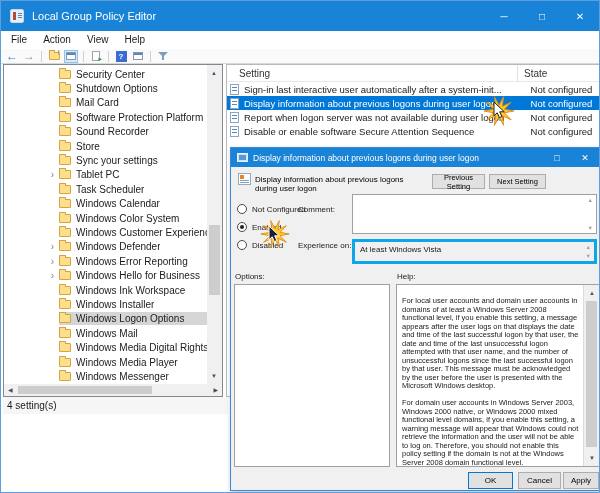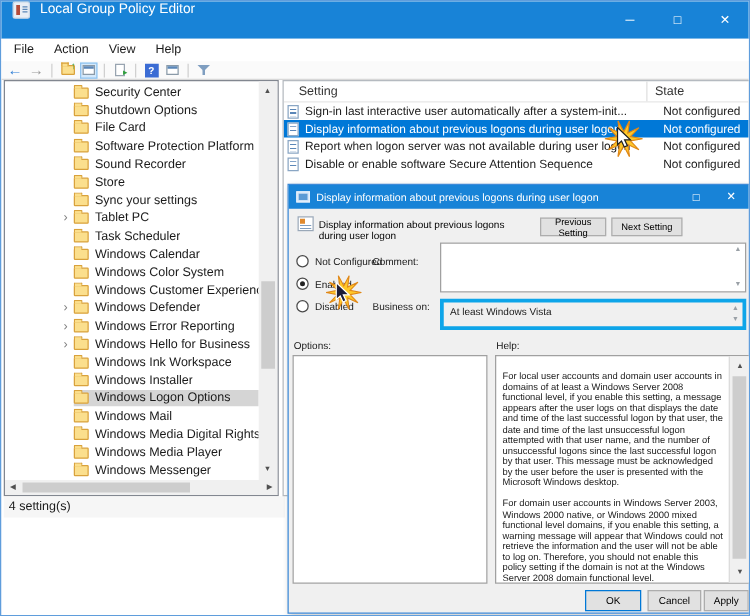--- a/index.html
+++ b/index.html
@@ -1,21 +1,21 @@
 <!DOCTYPE html>
 <html><head>
 <meta charset="utf-8">
 <style>
   html,body{margin:0;padding:0;background:#fff;}
   *{box-sizing:border-box;}
   .screen{position:relative;width:600px;height:493px;background:#fff;overflow:hidden;
           font-family:"Liberation Sans","DejaVu Sans",sans-serif;color:#1a1a1a;
           border:1px solid #5f9ddc;}
   
-  .titlebar{position:absolute;left:0;top:0;right:0;height:30px;background:#1883d7;display:flex;align-items:flex-start;}
+  .titlebar{position:absolute;left:0;top:0;right:0;height:30px;background:#1883d7;display:flex;align-items:center;}
   .app-icon{width:14px;height:14px;margin:0 8px 0 9px;background:#e8eef5;border:1px solid #c8d6e6;border-radius:2px;position:relative;flex:none;}
   .app-icon::before{content:"";position:absolute;left:2px;top:2px;width:3px;height:8px;background:#b34a3a;}
   .app-icon::after{content:"";position:absolute;left:7px;top:3px;width:4px;height:1px;box-shadow:0 2px 0 #5b87b8,0 4px 0 #5b87b8;background:#5b87b8;}
   .title-text{color:#fff;font-size:11px;}
   .win-controls{position:absolute;right:0;top:0;height:30px;display:flex;}
   .win-btn{width:38px;height:30px;display:flex;align-items:center;justify-content:center;color:#fff;font-size:10px;}
   .menubar{position:absolute;left:0;top:30px;right:0;height:18px;background:#fff;display:flex;align-items:center;padding-left:2px;}
   .menu-item{font-size:10px;padding:0 8px;line-height:18px;}
   .toolbar{position:absolute;left:0;top:48px;right:0;height:15px;background:#fafafa;border-bottom:1px solid #d8d8d8;display:flex;align-items:center;padding-left:4px;gap:3px;}
   .tb-sep{width:1px;height:11px;background:#d0d0d0;margin:0 2px;}
@@ -165,21 +165,21 @@
           <span class="expander"></span>
           <span class="row-content">
             <span class="folder"></span>
             <span class="tlabel">Shutdown Options</span>
           </span>
         </div>
         <div class="tree-row">
           <span class="expander"></span>
           <span class="row-content">
             <span class="folder"></span>
-            <span class="tlabel">File Card</span>
+            <span class="tlabel">Mail Card</span>
           </span>
         </div>
         <div class="tree-row">
           <span class="expander"></span>
           <span class="row-content">
             <span class="folder"></span>
             <span class="tlabel">Software Protection Platform</span>
           </span>
         </div>
         <div class="tree-row">
@@ -391,21 +391,21 @@
       <span class="radio-label">Disabled</span>
     </div>
 
     <span class="fld-label" style="left:67px;top:57px;">Comment:</span>
     <div class="comment-box">
       <textarea style=""></textarea>
       <span class="box-arrow" style="top:2px;">▲</span>
       <span class="box-arrow" style="bottom:2px;">▼</span>
     </div>
 
-    <span class="fld-label" style="left:67px;top:93px;">Business on:</span>
+    <span class="fld-label" style="left:67px;top:93px;">Experience on:</span>
     <div class="supported-box">
       <span class="supported-val">At least Windows Vista</span>
       <span class="box-arrow" style="top:2px;">▲</span>
       <span class="box-arrow" style="bottom:2px;">▼</span>
     </div>
 
     <span class="fld-label" style="left:4px;top:124px;">Options:</span>
     <span class="fld-label" style="left:166px;top:124px;">Help:</span>
 
     <div class="options-box"></div>

